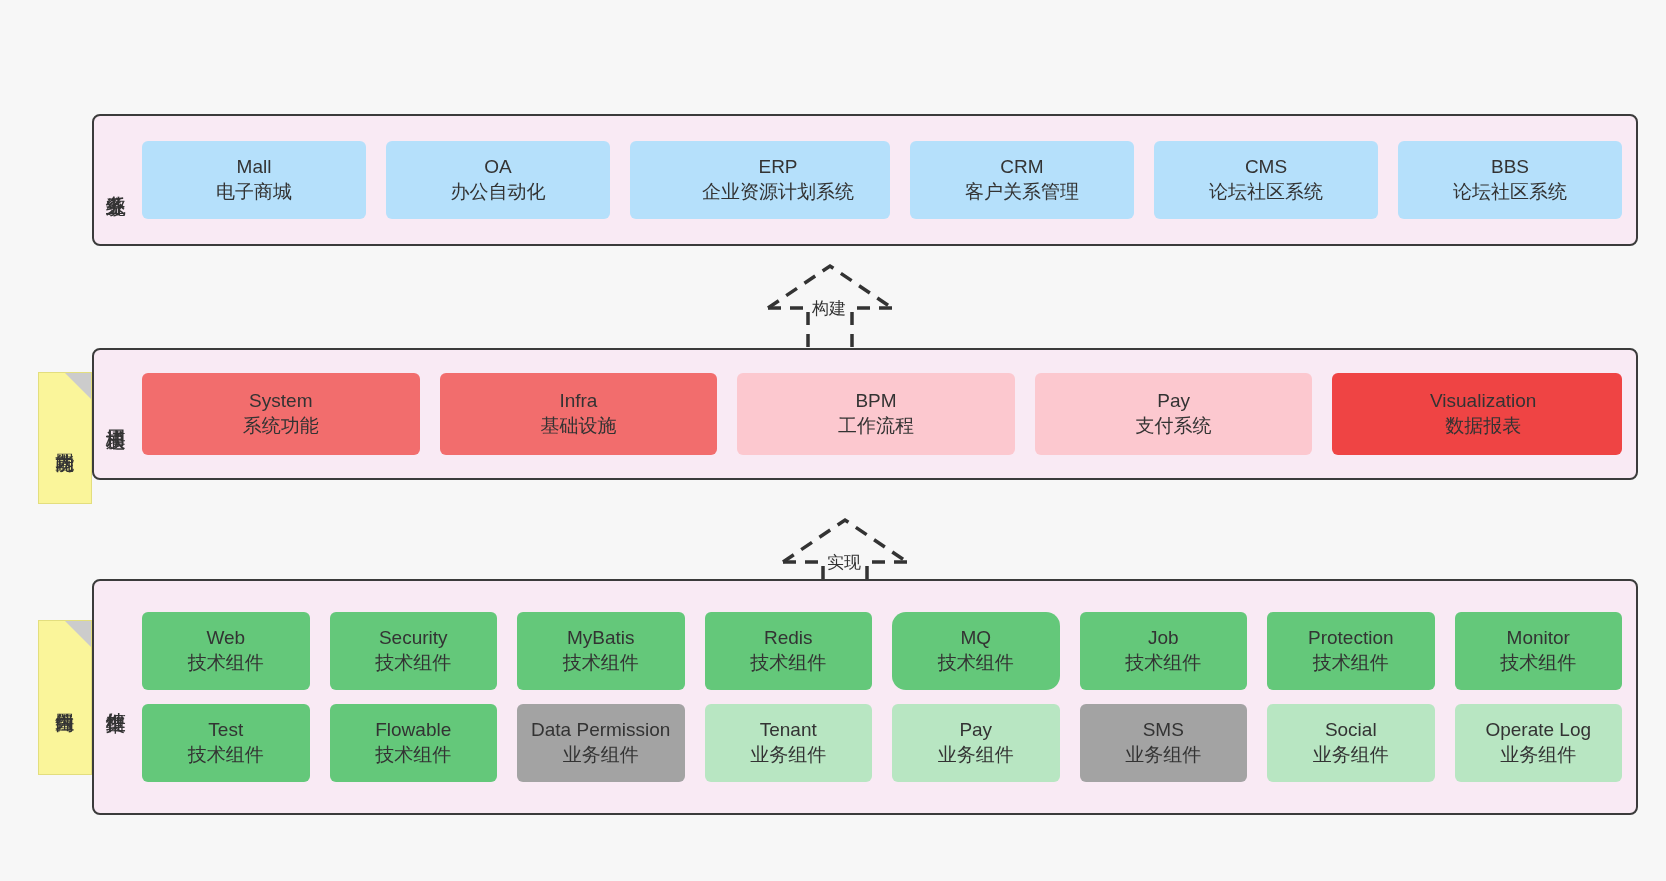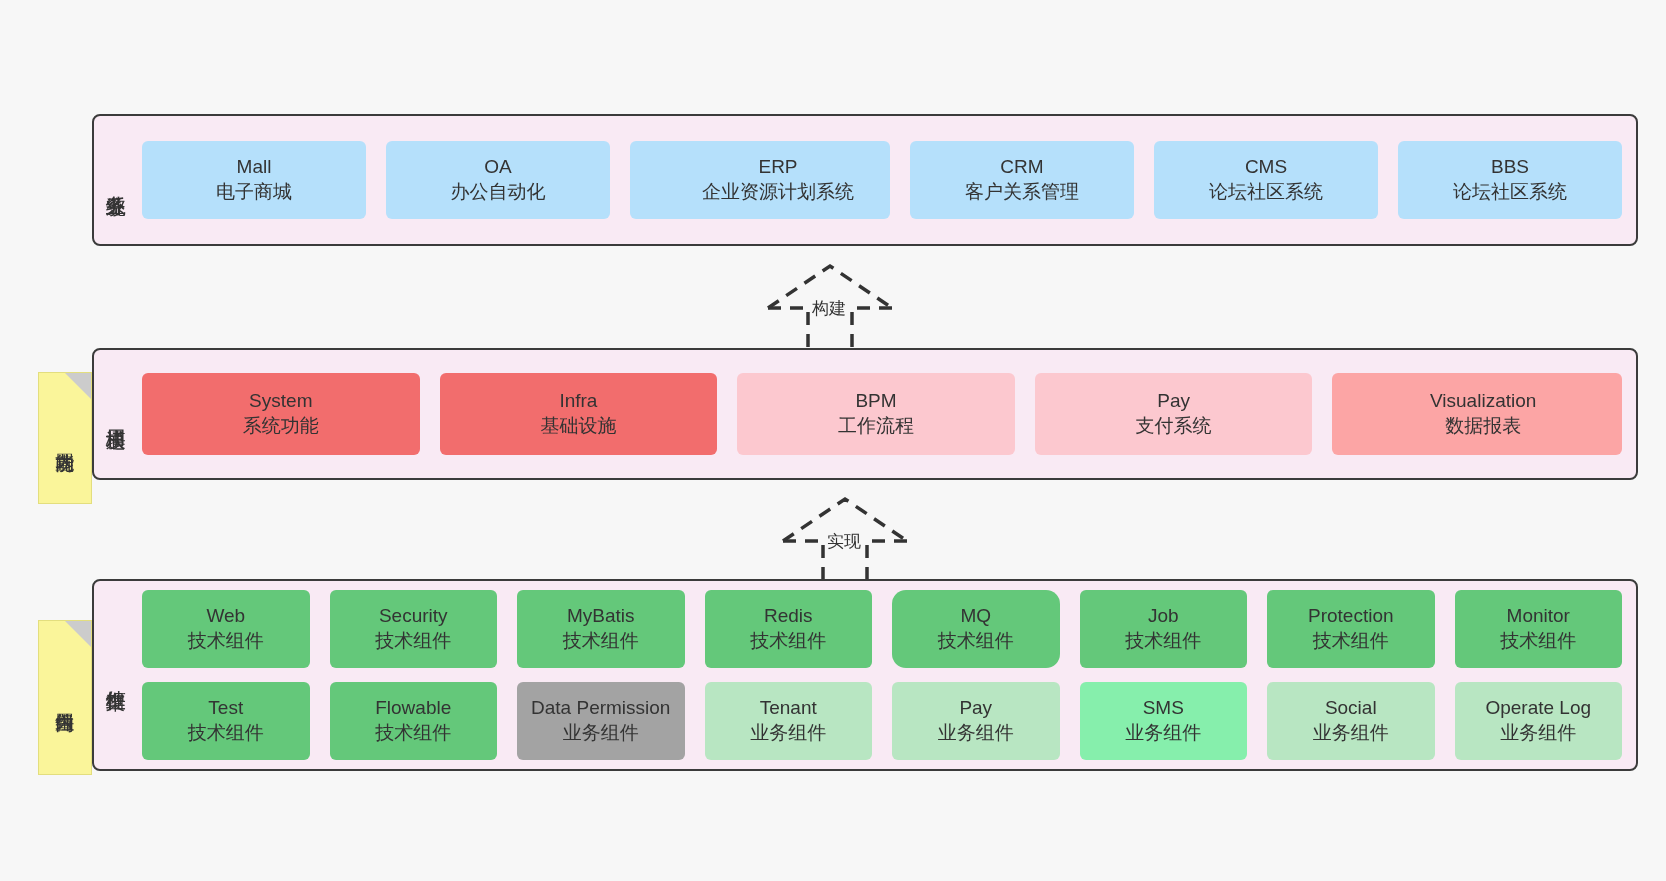--- a/index.html
+++ b/index.html
@@ -194,42 +194,42 @@
           <span class="t2">基础设施</span>
         </div>
         <div class="card c-pink" style="background: rgb(252, 200, 207);">
           <span class="t1">BPM</span>
           <span class="t2">工作流程</span>
         </div>
         <div class="card c-pink" style="background: rgb(252, 200, 207);">
           <span class="t1">Pay</span>
           <span class="t2">支付系统</span>
         </div>
-        <div class="card c-pink" style="background: #fca5a5; padding-left: 16px;">
+        <div class="card c-pink" style="background: #ef4444; padding-left: 16px;">
           <span class="t1">Visualization</span>
           <span class="t2">数据报表</span>
         </div>
       </div>
     </div>
   </div>
 
   <div class="note" style="left:38px; top:372px; width:54px; height:132px;">
     <span>内置功能</span>
   </div>
 
-  <div class="connector" style="left:775px; top:495px; width:140px; height:88px;">
+  <div class="connector" style="left:775px; top:516px; width:140px; height:88px;">
     <svg width="140" height="88" viewBox="0 0 140 88">
       <path d="M8 46 L70 4 L132 46" fill="none" stroke="#333333" stroke-width="3.5" stroke-dasharray="13 9" stroke-linecap="butt"></path>
       <path d="M8 46 L48 46 L48 88" fill="none" stroke="#333333" stroke-width="3.5" stroke-dasharray="13 9"></path>
       <path d="M132 46 L92 46 L92 88" fill="none" stroke="#333333" stroke-width="3.5" stroke-dasharray="13 9"></path>
     </svg>
     <span class="connector-label" style="left:50px; top:35px;">实现</span>
   </div>
 
-  <div class="layer" id="layer-framework" style="left:92px; top:579px; width:1546px; height:192px;">
+  <div class="layer" id="layer-framework" style="left:92px; top:579px; width:1546px; height:236px;">
     <div class="layer-label">框架组件</div>
     <div class="layer-body">
 
       <div class="card-row framework-row">
         <div class="card c-green" style="background: rgb(100, 200, 122);">
           <span class="t1">Web</span>
           <span class="t2">技术组件</span>
         </div>
         <div class="card c-green" style="background: rgb(100, 200, 122);">
           <span class="t1">Security</span>
@@ -275,21 +275,21 @@
           <span class="t2">业务组件</span>
         </div>
         <div class="card c-lightgreen" style="background: rgb(184, 230, 194);">
           <span class="t1">Tenant</span>
           <span class="t2">业务组件</span>
         </div>
         <div class="card c-lightgreen" style="background: rgb(184, 230, 194);">
           <span class="t1">Pay</span>
           <span class="t2">业务组件</span>
         </div>
-        <div class="card c-lightgreen" style="background: #86efac;">
+        <div class="card c-lightgreen" style="background: #a3a3a3;">
           <span class="t1">SMS</span>
           <span class="t2">业务组件</span>
         </div>
         <div class="card c-lightgreen" style="background: rgb(184, 230, 194);">
           <span class="t1">Social</span>
           <span class="t2">业务组件</span>
         </div>
         <div class="card c-lightgreen" style="background: rgb(184, 230, 194);">
           <span class="t1">Operate Log</span>
           <span class="t2">业务组件</span>

